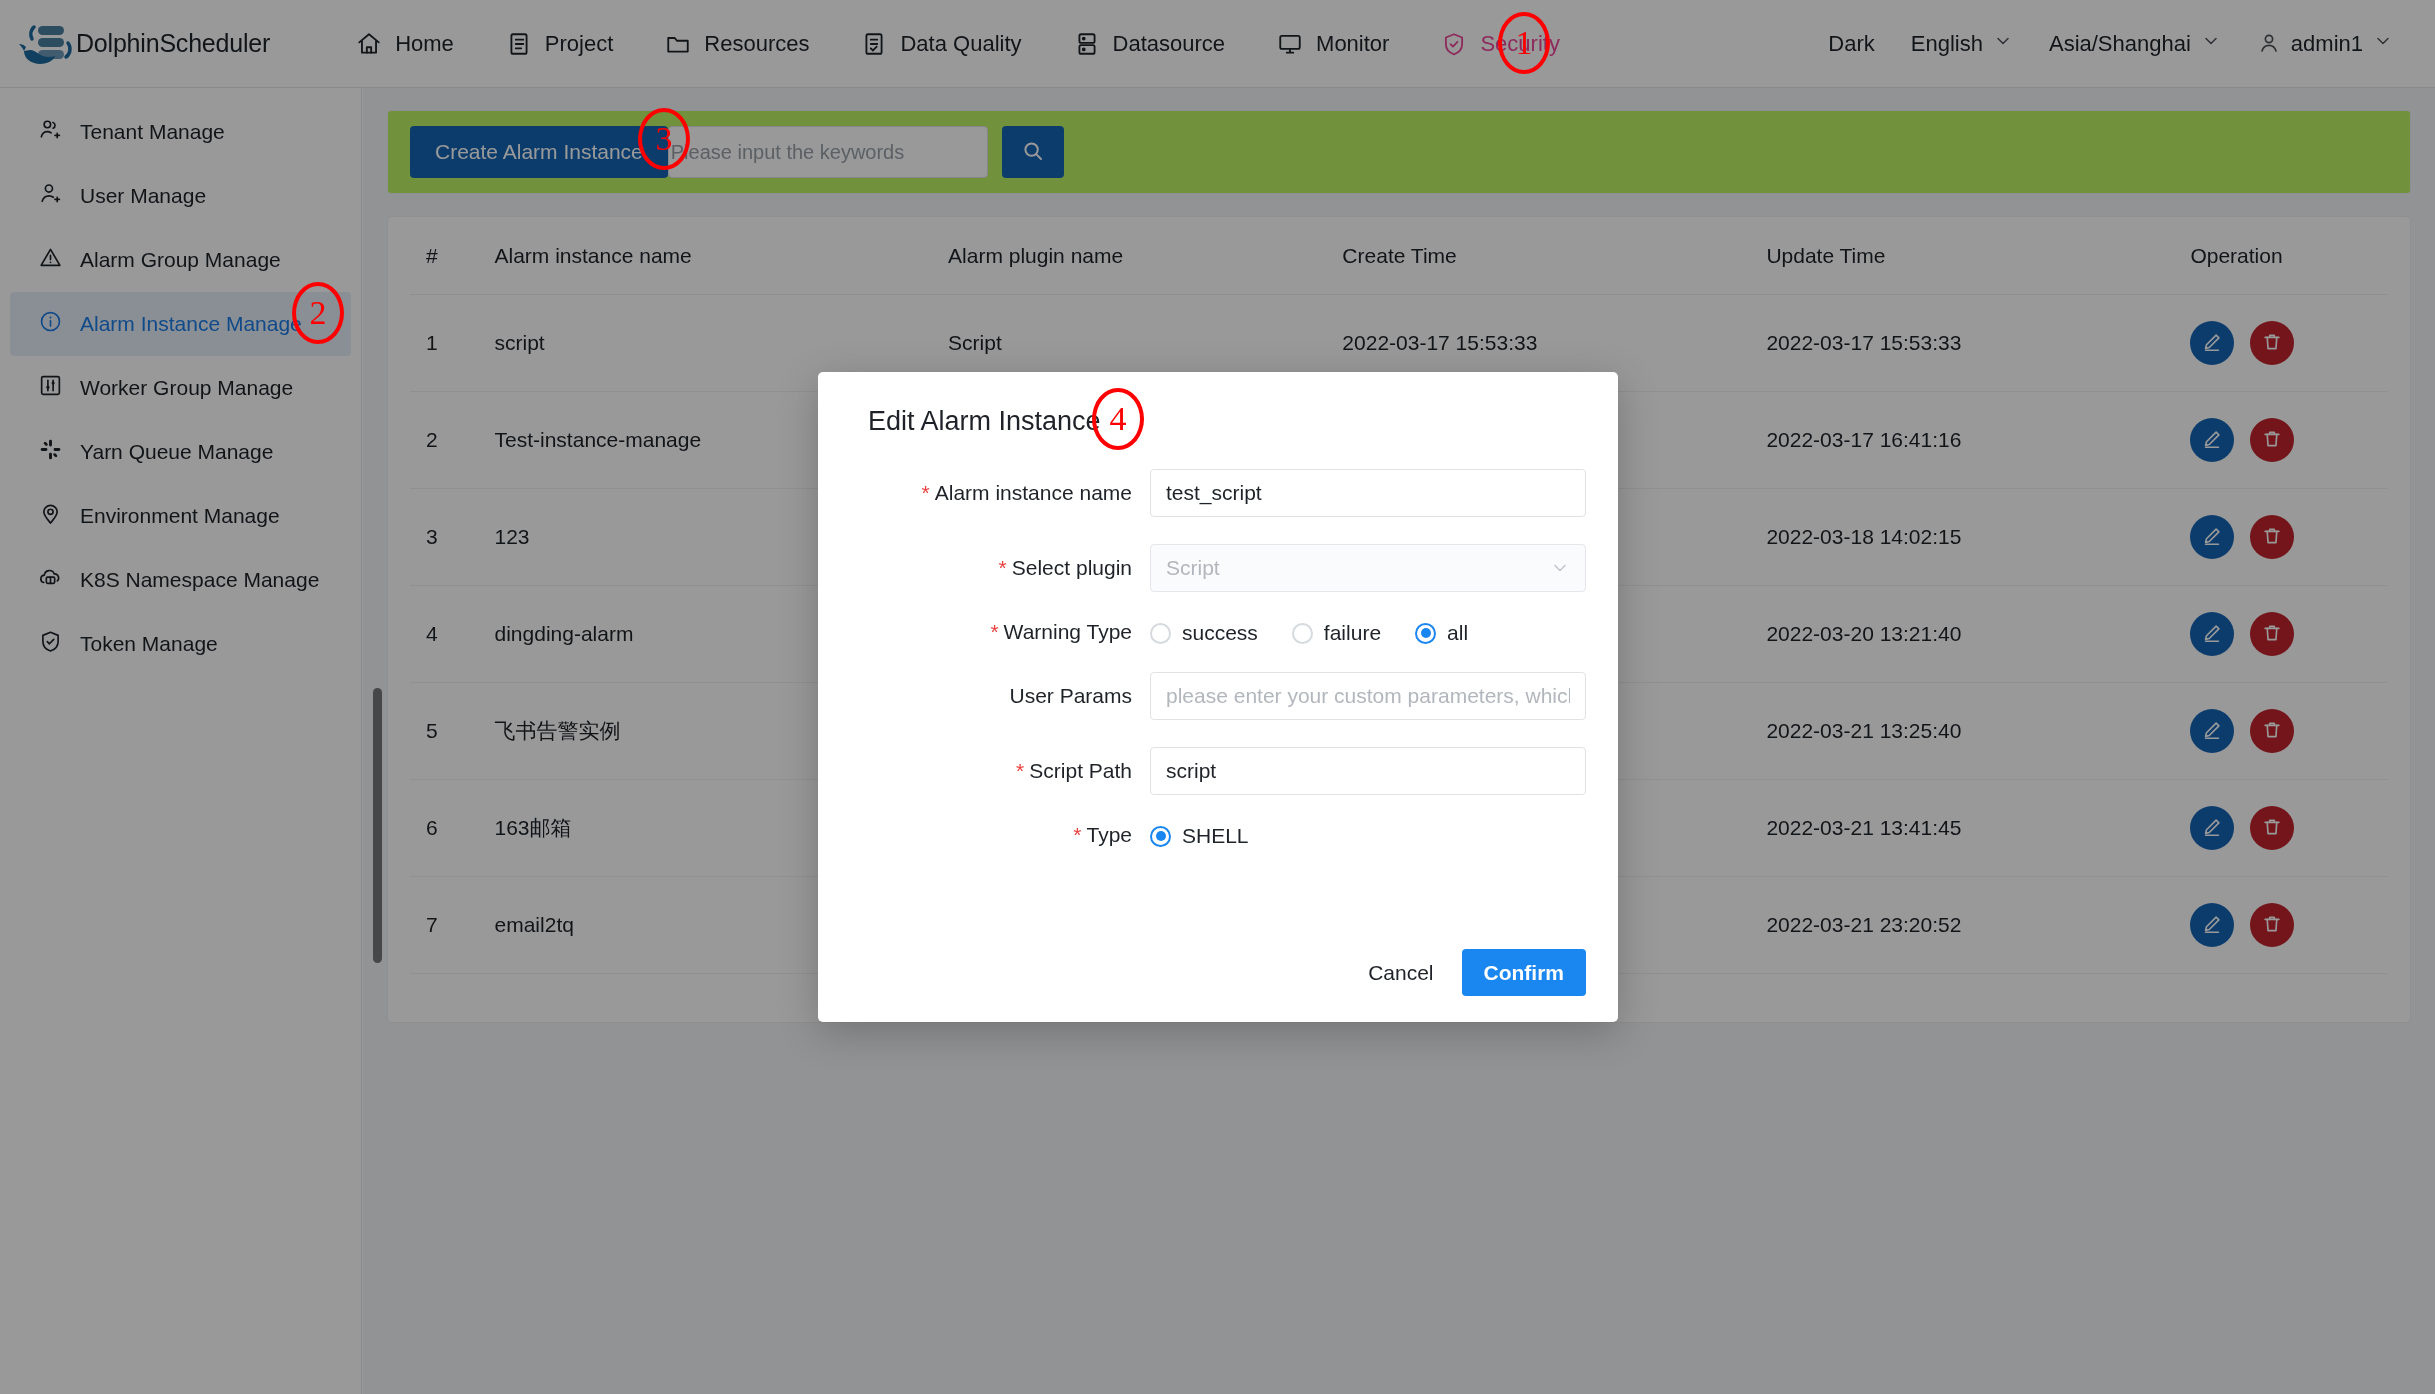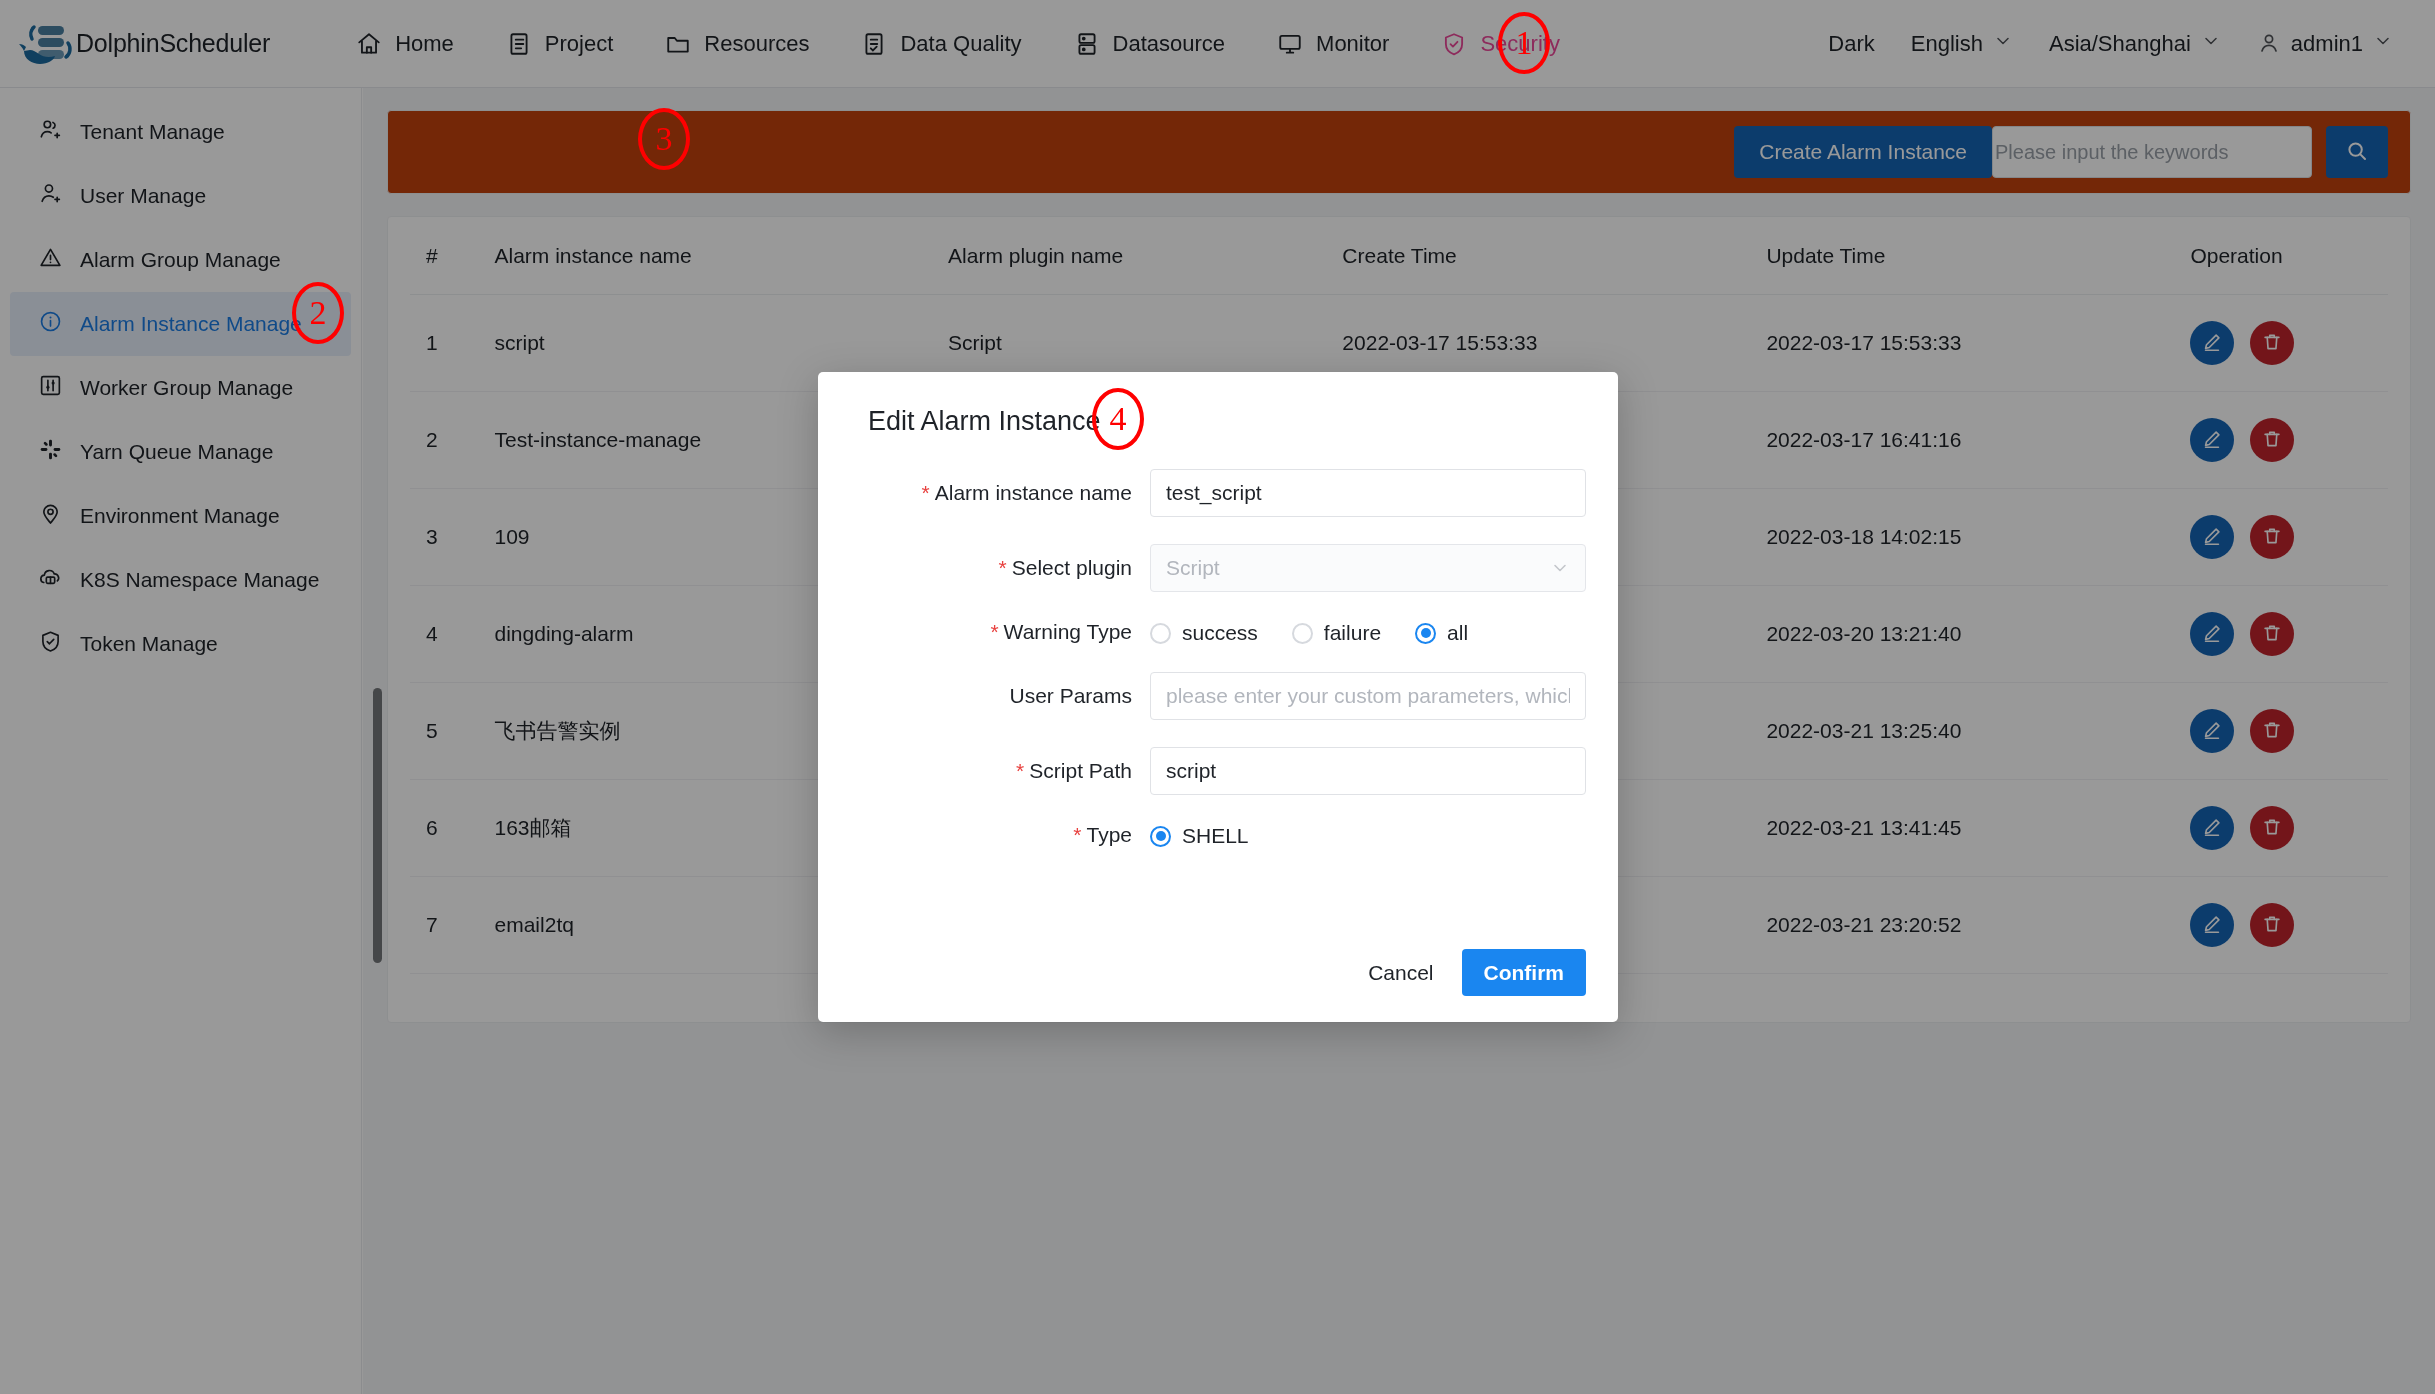--- a/index.html
+++ b/index.html
@@ -65,23 +65,23 @@
   .side-item.active { background: #e7effb; color: #1b7ce3; }
   .side-item.active svg { color: #1b7ce3; }
 
   
   .main {
     position: absolute; top: 88px; left: 363px; right: 0; bottom: 0;
     background: #f4f5f7; padding: 22px 24px 0 24px;
     overflow: hidden;
   }
   .toolbar-card {
-    background: #c2410c; border: 1px solid #eceef1; border-radius: 4px;
+    background: #bef264; border: 1px solid #eceef1; border-radius: 4px;
     height: 84px; display: flex; align-items: center;
-    padding: 0 22px; justify-content: flex-end;
+    padding: 0 22px; justify-content: flex-start;
   }
   .btn-primary {
     background: #1565b5; color: #ffffff; border: none; border-radius: 4px;
     height: 52px; padding: 0 25px; font-size: 21px; cursor: pointer;
     font-family: "Liberation Sans", sans-serif;
   }
   .search-wrap { display: flex; align-items: center; gap: 14px; }
   .search-input {
     width: 320px; height: 52px; border: 1px solid #dcdfe4; border-radius: 4px;
     padding: 0 2px; font-size: 20px; color: #1f2329; outline: none;
@@ -521,21 +521,21 @@
                         <path d="M9.5 7V4.8h5V7"></path>
                         <path d="M6.8 7l.9 12.2h8.6L17.2 7"></path>
                       </svg></span>
                 </button>
               </div>
             </td>
           </tr>
 
           <tr>
             <td class="col-idx">3</td>
-            <td class="col-name">109</td>
+            <td class="col-name">123</td>
             <td class="col-plug"></td>
             <td class="col-ct"></td>
             <td class="col-ut">2022-03-18 14:02:15</td>
             <td class="col-op">
               <div class="op-cell">
                 <button class="op-btn op-edit">
                   <span><svg viewBox="0 0 24 24" fill="none" stroke="currentColor" stroke-width="1.8" stroke-linecap="round" stroke-linejoin="round">
                         <path d="M16.5 4.5l3 3L9 18l-4 1 1-4z"></path>
                         <path d="M5 21h14"></path>
                       </svg></span>

